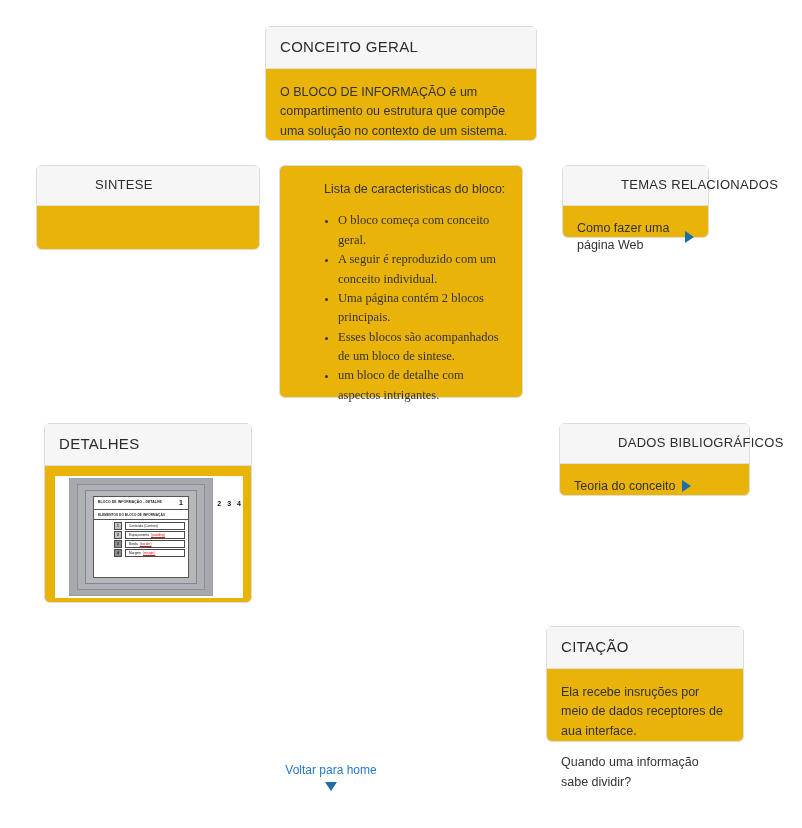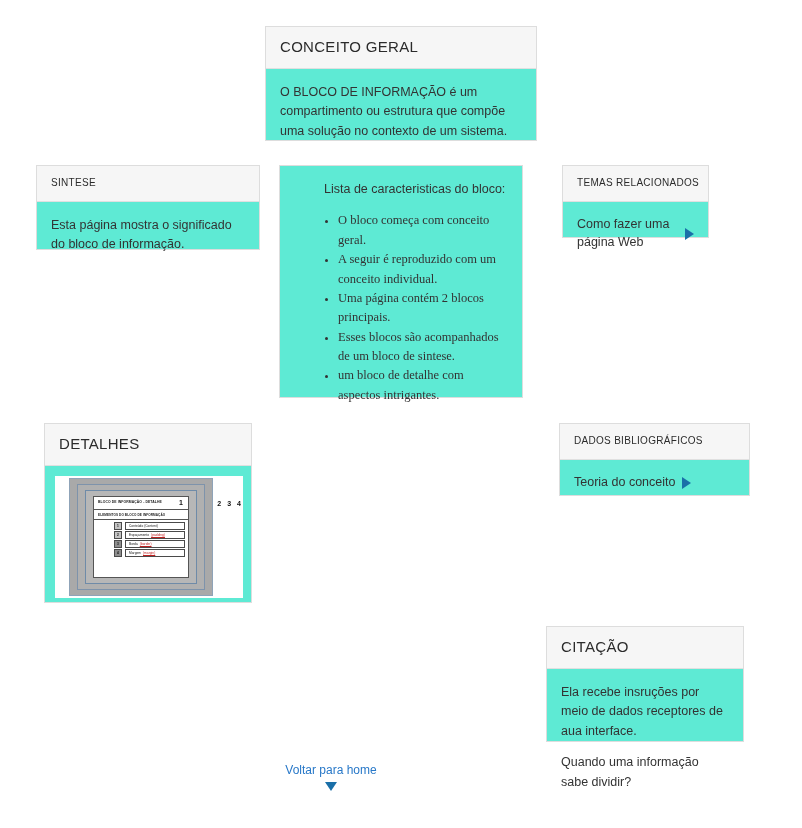--- a/index.html
+++ b/index.html
@@ -14,39 +14,39 @@
     height: 828px;
     position: relative;
     font-family: "Liberation Sans", sans-serif;
     color: #222222;
     overflow: hidden;
   }
 
   
   .card {
     position: absolute;
-    background: #5eead4;
+    background: #eab308;
     border: 1px solid #dddddd;
-    border-radius: 0;
+    border-radius: 6px;
   }
   .card-header {
     background: #f6f6f6;
     border-bottom: 1px solid #e0e0e0;
     padding: 11px 14px 12px 14px;
   }
   .card-title {
     font-size: 15px;
     font-weight: 400;
     letter-spacing: 0.3px;
     color: #2b2b2b;
     line-height: 1.2;
     margin: 0;
     white-space: nowrap;
   }
-  .card-title.small { font-size: 10px; }
+  .card-title.small { font-size: 13px; margin-left: 44px; }
   .card-body {
     padding: 14px 14px 14px 14px;
     font-size: 12.5px;
     line-height: 1.55;
     color: #333333;
   }
   .card-body p { margin: 0 0 12px 0; }
   .card-body p:last-child { margin-bottom: 0; }
 
   
@@ -230,23 +230,20 @@
     <h2 class="card-title">CONCEITO GERAL</h2>
   </div>
   <div class="card-body">
     <p>O BLOCO DE INFORMAÇÃO é um compartimento ou estrutura que compõe uma solução no contexto de um sistema.</p>
   </div>
 </section>
 
 <section class="card" id="card-sintese">
   <div class="card-header">
     <h2 class="card-title small">SINTESE</h2>
-  </div>
-  <div class="card-body">
-    <p>Esta página mostra o significado do bloco de informação.</p>
   </div>
 </section>
 
 <section class="card" id="card-conceito-individual">
   <div class="card-body">
     <p class="list-intro">Lista de caracteristicas do bloco:</p>
     <ul class="feature-list" id="feature-list">
         <li>O bloco começa com conceito geral.</li>
         <li>A seguir é reproduzido com um conceito individual.</li>
         <li>Uma página contém 2 blocos principais.</li>

